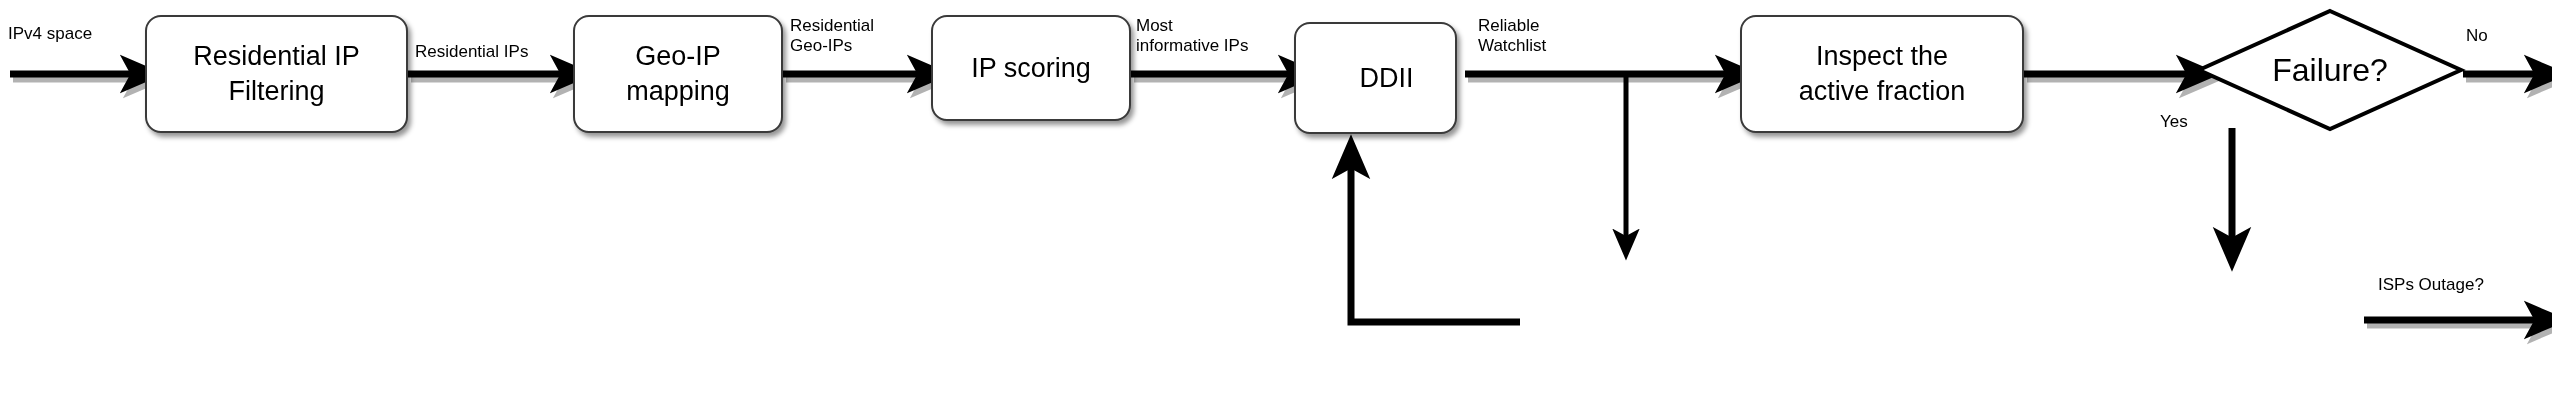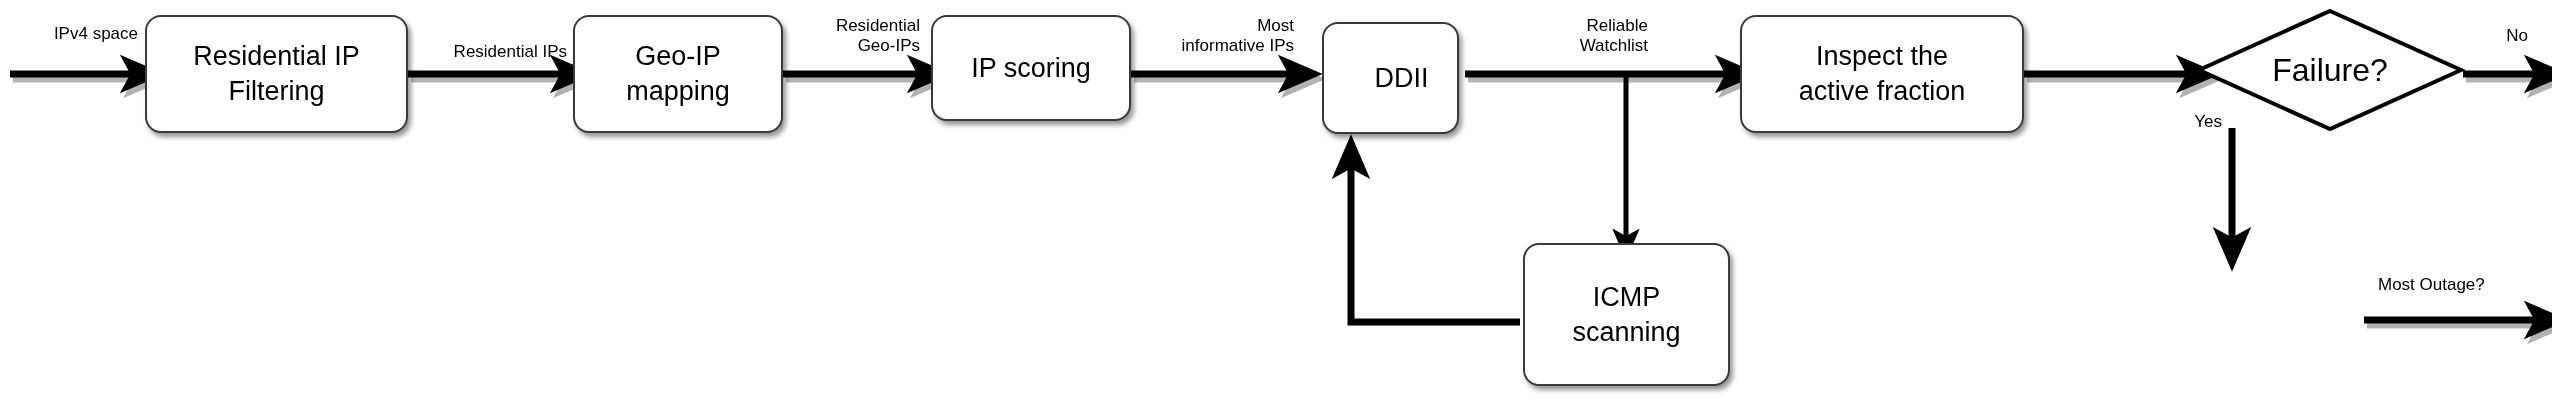--- a/index.html
+++ b/index.html
@@ -55,21 +55,21 @@
     justify-content: center;
     font-size: 32px;
     color: #000;
     pointer-events: none;
   }
   
   .edge-label {
     position: absolute;
     font-size: 17px;
     color: #000;
-    text-align: right;
+    text-align: left;
     white-space: pre-line;
     line-height: 1.2;
   }
   
   #wires {
     position: absolute;
     left: 0; top: 0;
     width: 2552px;
     height: 402px;
     overflow: visible;
@@ -158,33 +158,29 @@
 
   <div class="node" style="left:573px; top:15px; width:210px; height:118px;">
     <span class="node-label">Geo-IP
 mapping</span>
   </div>
 
   <div class="node" style="left:931px; top:15px; width:200px; height:106px;">
     <span class="node-label">IP scoring</span>
   </div>
 
-  <div class="node" style="left:1322px; top:22px; width:137px; height:112px;padding-left:28px;">
+  <div class="node" style="left:1294px; top:22px; width:163px; height:112px;padding-left:28px;">
     <span class="node-label">DDII</span>
   </div>
 
   <div class="node" style="left:1740px; top:15px; width:284px; height:118px;">
     <span class="node-label">Inspect the
 active fraction</span>
   </div>
 
-  <div class="node" style="left:1523px; top:243px; width:207px; height:143px;">
-    <span class="node-label">ICMP
-scanning</span>
-  </div>
 
   <div class="diamond-wrap" style="left:2196px; top:8px; width:268px; height:124px;">
     <svg width="268" height="124" viewBox="0 0 268 124" xmlns="http://www.w3.org/2000/svg">
       <polygon points="134,3 265,62 134,121 3,62" fill="#ffffff" stroke="#000000" stroke-width="4"></polygon>
     </svg>
     <div class="diamond-text">Failure?</div>
   </div>
 
 
   <div class="edge-label" style="left:8px; top:24px; width:130px;">IPv4 space</div>
@@ -197,15 +193,15 @@
   <div class="edge-label" style="left:1136px; top:16px; width:158px;">Most
 informative IPs</div>
 
   <div class="edge-label" style="left:1478px; top:16px; width:170px;">Reliable
 Watchlist</div>
 
   <div class="edge-label" style="left:2466px; top:26px; width:62px;">No</div>
 
   <div class="edge-label" style="left:2160px; top:112px; width:62px;">Yes</div>
 
-  <div class="edge-label" style="left:2378px; top:275px; width:172px; text-align:left;">Most Outage?</div>
+  <div class="edge-label" style="left:2378px; top:275px; width:172px; text-align:left;">ISPs Outage?</div>
 
 </div>
 
 </body></html>

